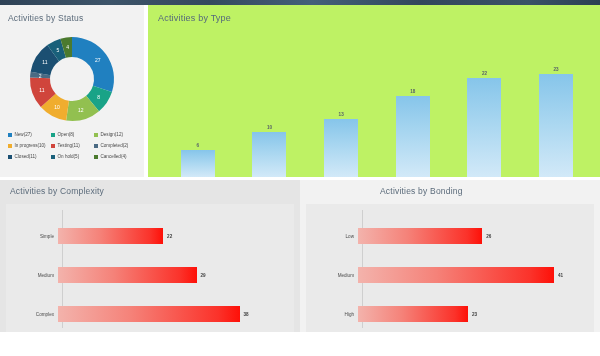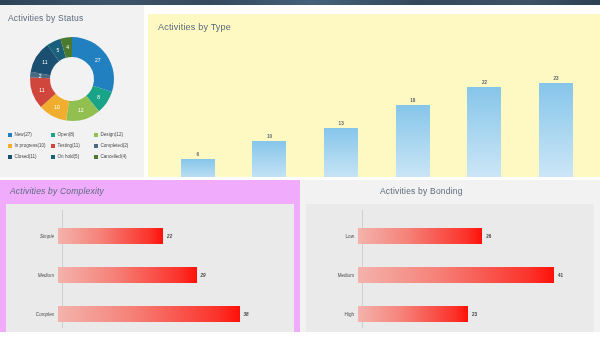--- a/index.html
+++ b/index.html
@@ -80,22 +80,21 @@
     font-size: 4.6px;
     color: #4a4a4a;
     white-space: nowrap;
     line-height: 5px;
   }
 
   
   #panel-type {
     left: 148px; top: 5px;
     width: 452px; height: 196px;
-    background: #fef9c3;
-    margin-top: 9px;
+    background: #bef264;
   }
   #panel-type .panel-title {
     position: absolute;
     left: 10px; top: 8px;
     color: #55697c;
     font-size: 9px;
   }
   #type-plot {
     position: absolute;
     left: 14px; top: 26px;
@@ -151,22 +150,21 @@
     position: absolute;
     left: 0; top: 177px;
     width: 600px; height: 3px;
     background: #ffffff;
   }
 
   
   #panel-complexity {
     left: 0; top: 180px;
     width: 300px; height: 176px;
-    background: #f0abfc;
-    font-style: italic;
+    background: #e5e5e5;
   }
   #panel-complexity .panel-title {
     position: absolute;
     left: 10px; top: 6px;
   }
   
   #panel-priority {
     left: 300px; top: 180px;
     width: 300px; height: 176px;
     background: #f2f2f2;

